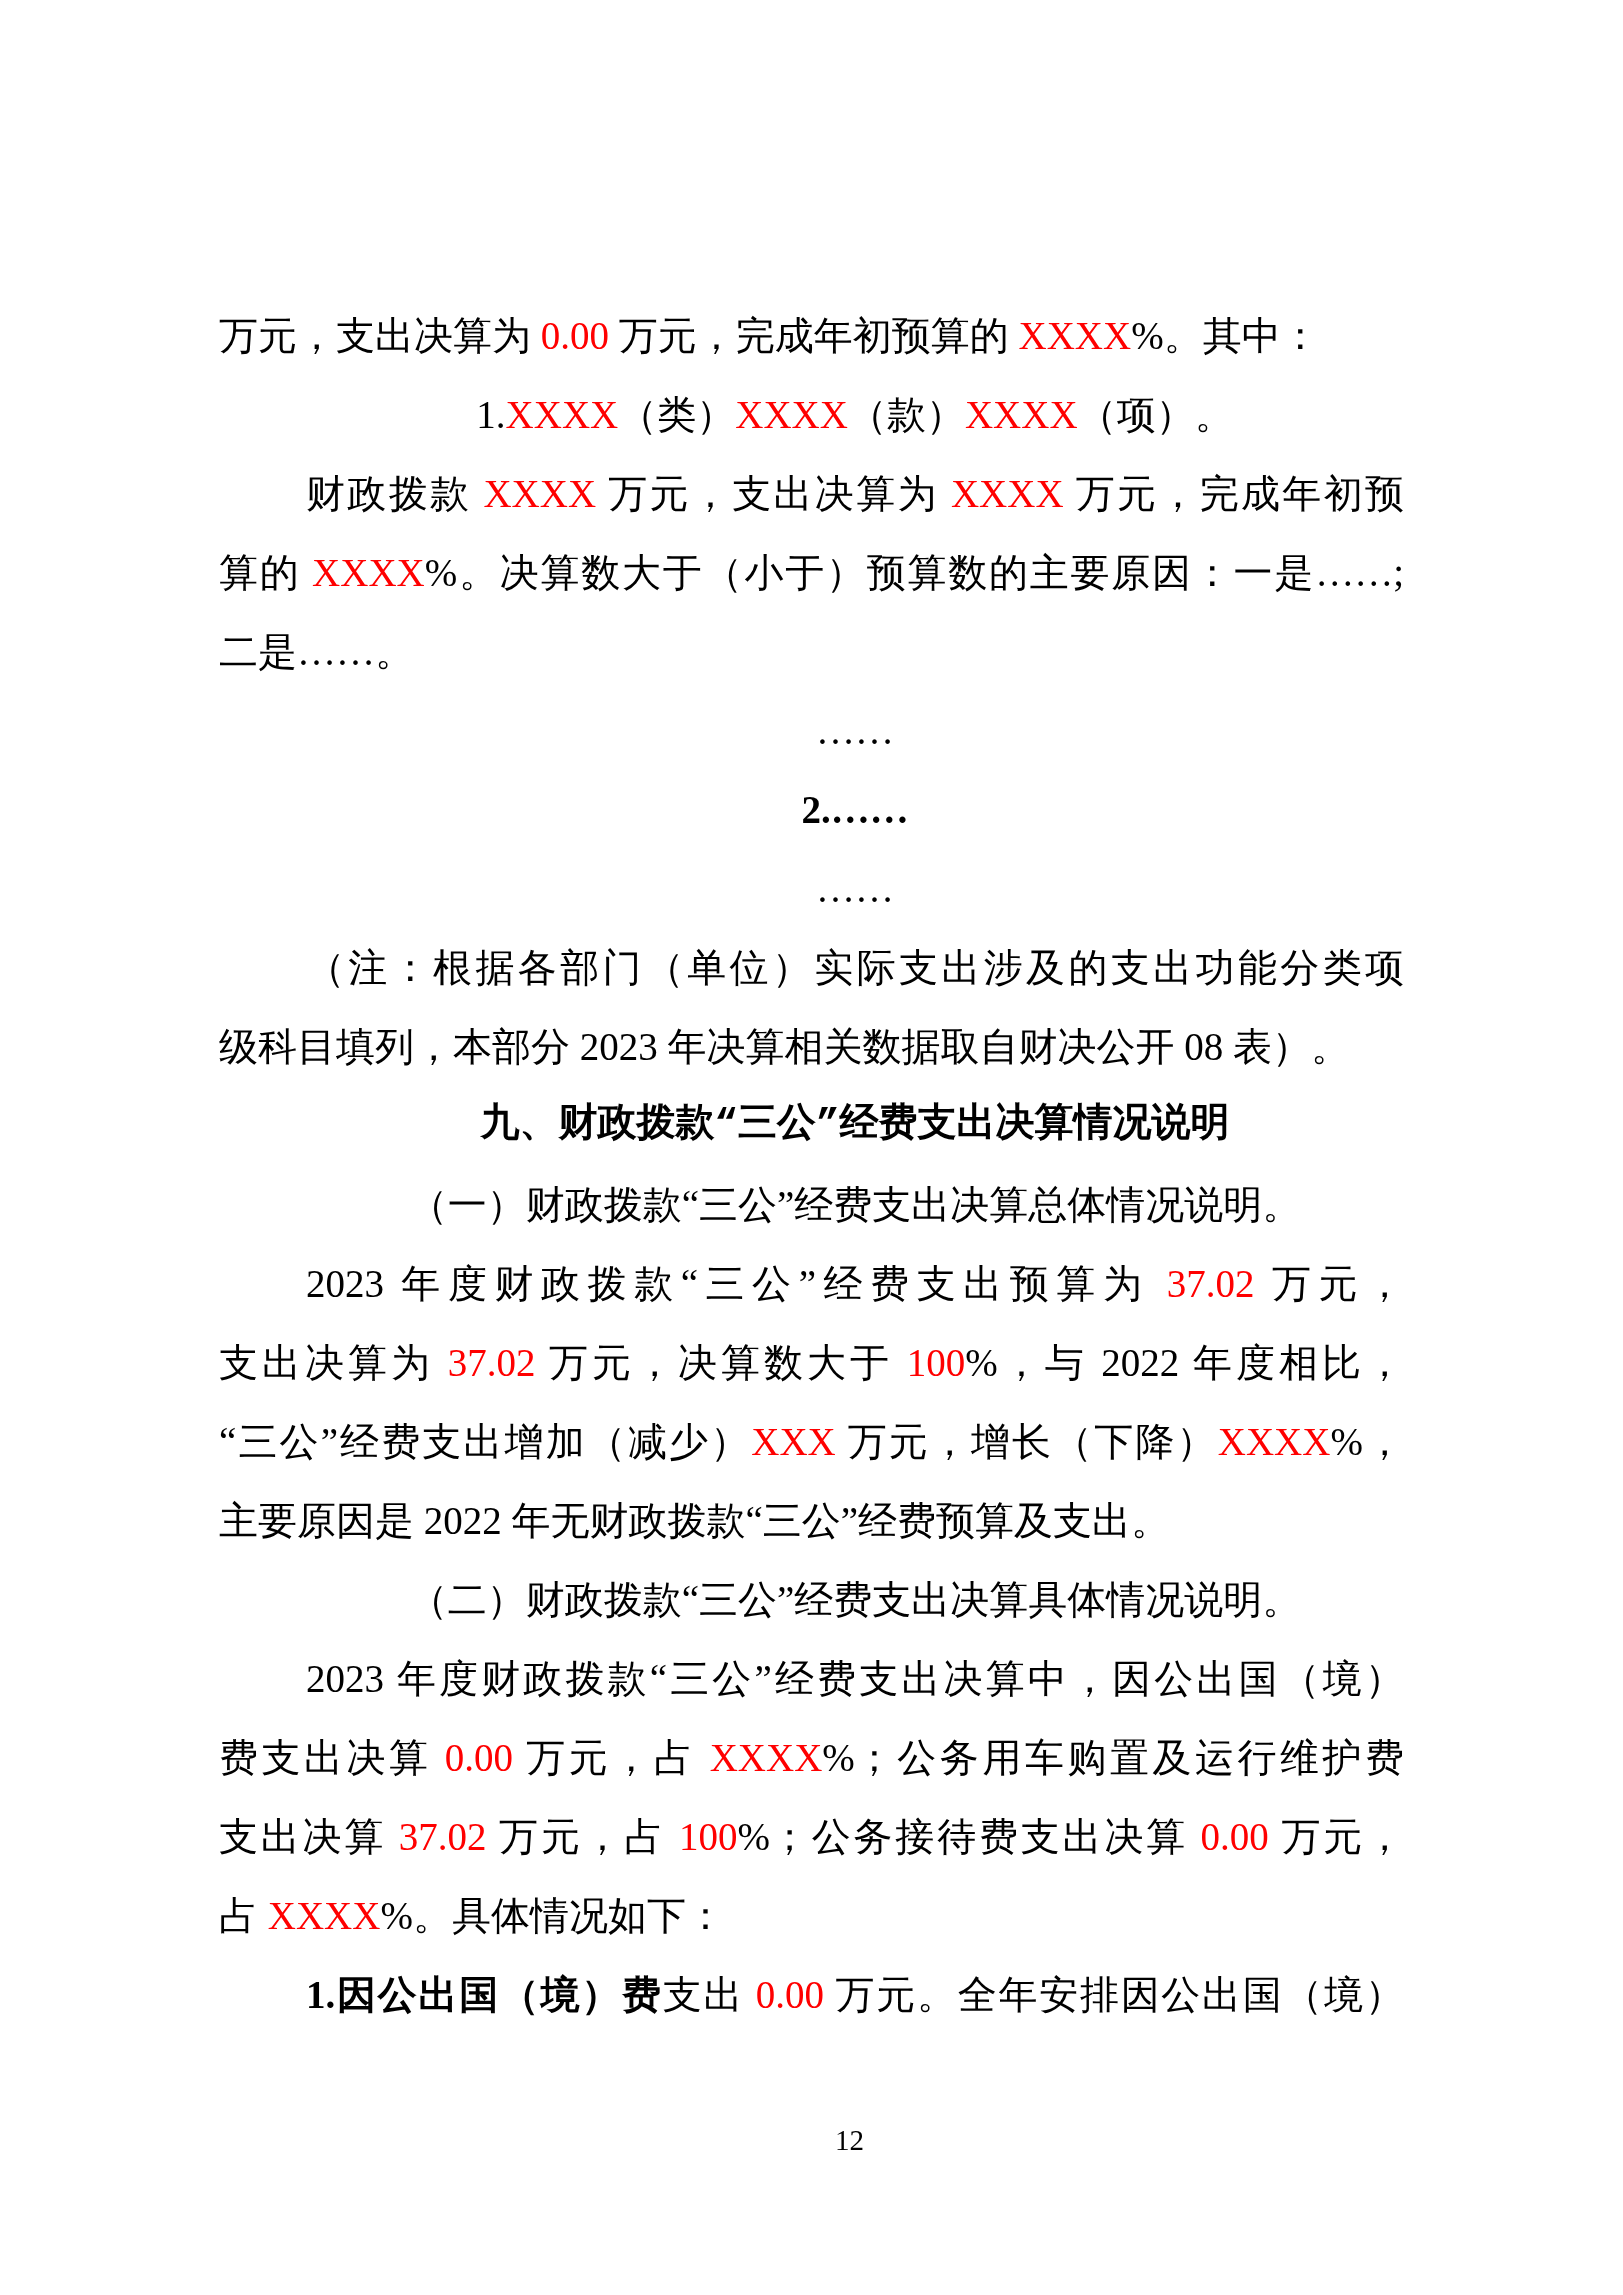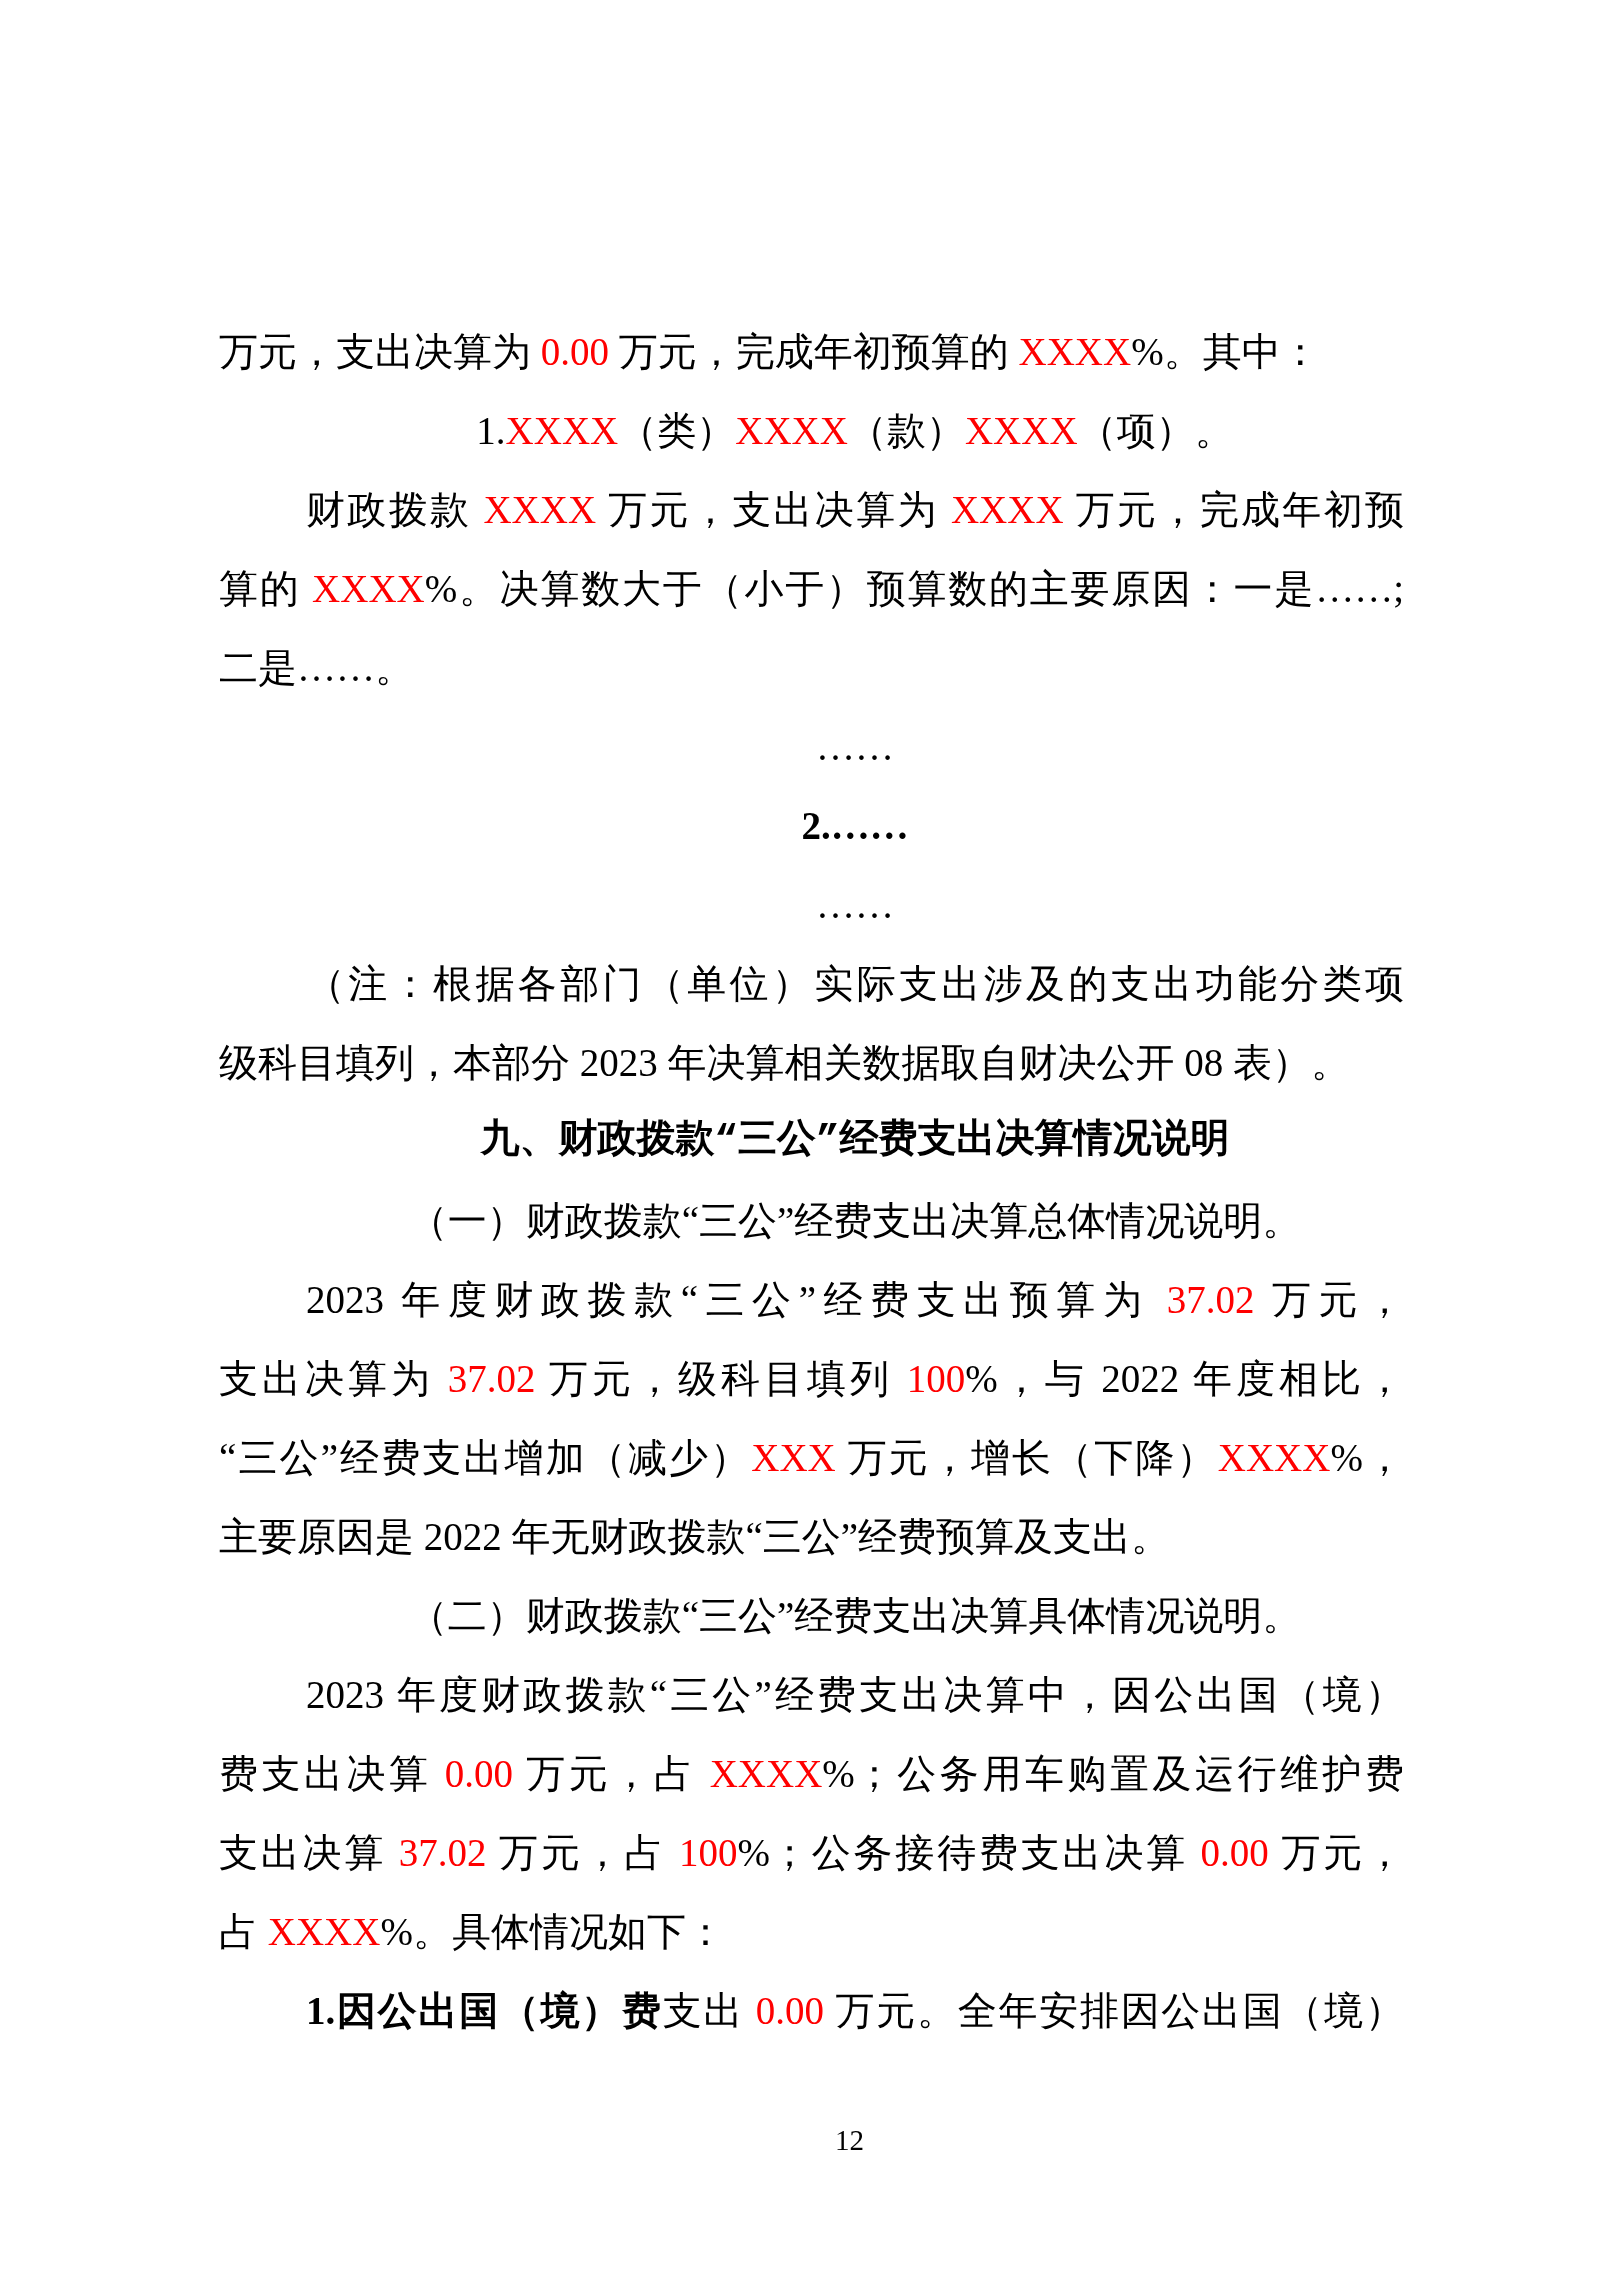--- a/index.html
+++ b/index.html
@@ -16,21 +16,21 @@
     overflow: hidden;
   }
   .page {
     position: absolute;
     inset: 0;
     background: #ffffff;
   }
   .textblock {
     position: absolute;
     left: 219px;
-    top: 312px;
+    top: 296px;
     width: 1185px;
   }
   .line {
     font-size: 39px;
     line-height: 79px;
     height: 79px;
     overflow: visible;
   }
   .line.indent {
     text-indent: 87px;
@@ -71,21 +71,21 @@
       <div class="line fill"><span class="">算的 </span><span class="red">XXXX</span><span class="">%。决算数大于（小于）预算数的主要原因：一是……;</span></div>
       <div class="line"><span class="">二是……。</span></div>
       <div class="line indent"><span class="">……</span></div>
       <div class="line indent"><span class=" bold">2.……</span></div>
       <div class="line indent"><span class="">……</span></div>
       <div class="line indent fill"><span class="">（注：根据各部门（单位）实际支出涉及的支出功能分类项</span></div>
       <div class="line"><span class="">级科目填列，本部分 2023 年决算相关数据取自财决公开 08 表）。</span></div>
       <div class="line indent heading"><span class=" bold">九、财政拨款“三公”经费支出决算情况说明</span></div>
       <div class="line indent"><span class="">（一）财政拨款“三公”经费支出决算总体情况说明。</span></div>
       <div class="line indent fill"><span class="">2023 年度财政拨款“三公”经费支出预算为 </span><span class="red">37.02</span><span class=""> 万元，</span></div>
-      <div class="line fill"><span class="">支出决算为 </span><span class="red">37.02</span><span class=""> 万元，级科目填列 </span><span class="red">100</span><span class="">%，与 2022 年度相比，</span></div>
+      <div class="line fill"><span class="">支出决算为 </span><span class="red">37.02</span><span class=""> 万元，决算数大于 </span><span class="red">100</span><span class="">%，与 2022 年度相比，</span></div>
       <div class="line fill"><span class="">“三公”经费支出增加（减少）</span><span class="red">XXX</span><span class=""> 万元，增长（下降）</span><span class="red">XXXX</span><span class="">%，</span></div>
       <div class="line"><span class="">主要原因是 2022 年无财政拨款“三公”经费预算及支出。</span></div>
       <div class="line indent"><span class="">（二）财政拨款“三公”经费支出决算具体情况说明。</span></div>
       <div class="line indent fill"><span class="">2023 年度财政拨款“三公”经费支出决算中，因公出国（境）</span></div>
       <div class="line fill"><span class="">费支出决算 </span><span class="red">0.00</span><span class=""> 万元，占 </span><span class="red">XXXX</span><span class="">%；公务用车购置及运行维护费</span></div>
       <div class="line fill"><span class="">支出决算 </span><span class="red">37.02</span><span class=""> 万元，占 </span><span class="red">100</span><span class="">%；公务接待费支出决算 </span><span class="red">0.00</span><span class=""> 万元，</span></div>
       <div class="line"><span class="">占 </span><span class="red">XXXX</span><span class="">%。具体情况如下：</span></div>
       <div class="line indent fill"><span class=" bold">1.因公出国（境）费</span><span class="">支出 </span><span class="red">0.00</span><span class=""> 万元。全年安排因公出国（境）</span></div>
     </div>
 

